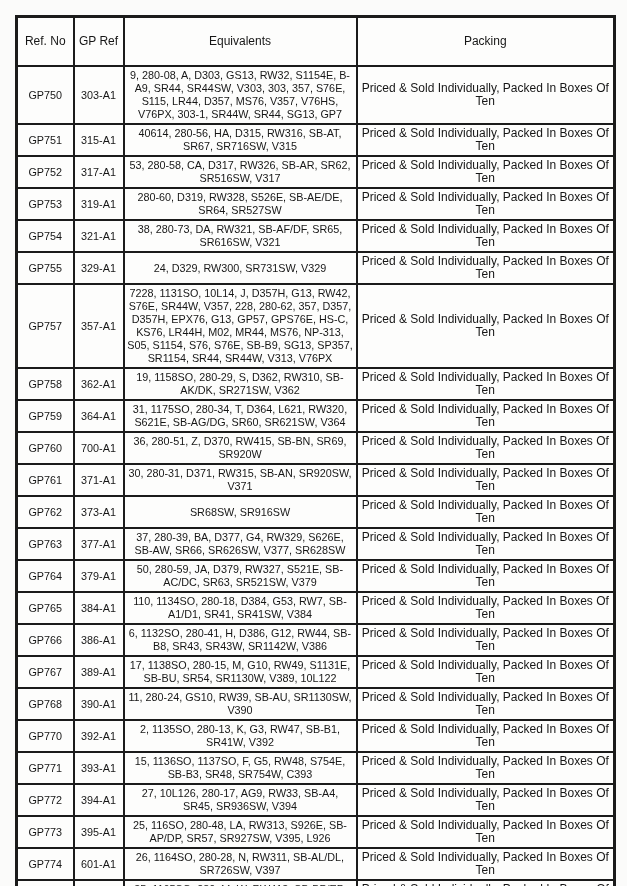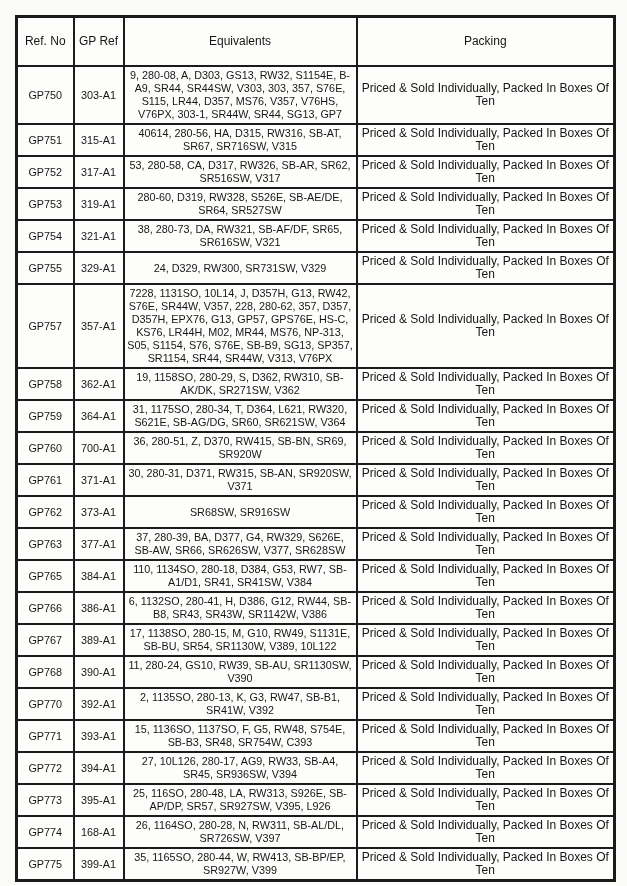--- a/index.html
+++ b/index.html
@@ -143,20 +143,26 @@
           <td class="equivalents-cell">SR68SW, SR916SW</td>
           <td class="packing-cell">Priced &amp; Sold Individually, Packed In Boxes Of Ten</td>
         </tr>
         <tr>
           <td class="ref-no-cell">GP763</td>
           <td class="gp-ref-cell">377-A1</td>
           <td class="equivalents-cell">37, 280-39, BA, D377, G4, RW329, S626E, SB-AW, SR66, SR626SW, V377, SR628SW</td>
           <td class="packing-cell">Priced &amp; Sold Individually, Packed In Boxes Of Ten</td>
         </tr>
         <tr>
+          <td class="ref-no-cell">GP764</td>
+          <td class="gp-ref-cell">379-A1</td>
+          <td class="equivalents-cell">50, 280-59, JA, D379, RW327, S521E, SB-AC/DC, SR63, SR521SW, V379</td>
+          <td class="packing-cell">Priced &amp; Sold Individually, Packed In Boxes Of Ten</td>
+        </tr>
+        <tr>
           <td class="ref-no-cell">GP765</td>
           <td class="gp-ref-cell">384-A1</td>
           <td class="equivalents-cell">110, 1134SO, 280-18, D384, G53, RW7, SB-A1/D1, SR41, SR41SW, V384</td>
           <td class="packing-cell">Priced &amp; Sold Individually, Packed In Boxes Of Ten</td>
         </tr>
         <tr>
           <td class="ref-no-cell">GP766</td>
           <td class="gp-ref-cell">386-A1</td>
           <td class="equivalents-cell">6, 1132SO, 280-41, H, D386, G12, RW44, SB-B8, SR43, SR43W, SR1142W, V386</td>
           <td class="packing-cell">Priced &amp; Sold Individually, Packed In Boxes Of Ten</td>
@@ -192,21 +198,21 @@
           <td class="packing-cell">Priced &amp; Sold Individually, Packed In Boxes Of Ten</td>
         </tr>
         <tr>
           <td class="ref-no-cell">GP773</td>
           <td class="gp-ref-cell">395-A1</td>
           <td class="equivalents-cell">25, 116SO, 280-48, LA, RW313, S926E, SB-AP/DP, SR57, SR927SW, V395, L926</td>
           <td class="packing-cell">Priced &amp; Sold Individually, Packed In Boxes Of Ten</td>
         </tr>
         <tr>
           <td class="ref-no-cell">GP774</td>
-          <td class="gp-ref-cell">168-A1</td>
+          <td class="gp-ref-cell">601-A1</td>
           <td class="equivalents-cell">26, 1164SO, 280-28, N, RW311, SB-AL/DL, SR726SW, V397</td>
           <td class="packing-cell">Priced &amp; Sold Individually, Packed In Boxes Of Ten</td>
         </tr>
         <tr>
           <td class="ref-no-cell">GP775</td>
           <td class="gp-ref-cell">399-A1</td>
           <td class="equivalents-cell">35, 1165SO, 280-44, W, RW413, SB-BP/EP, SR927W, V399</td>
           <td class="packing-cell">Priced &amp; Sold Individually, Packed In Boxes Of Ten</td>
         </tr>
       </tbody>

